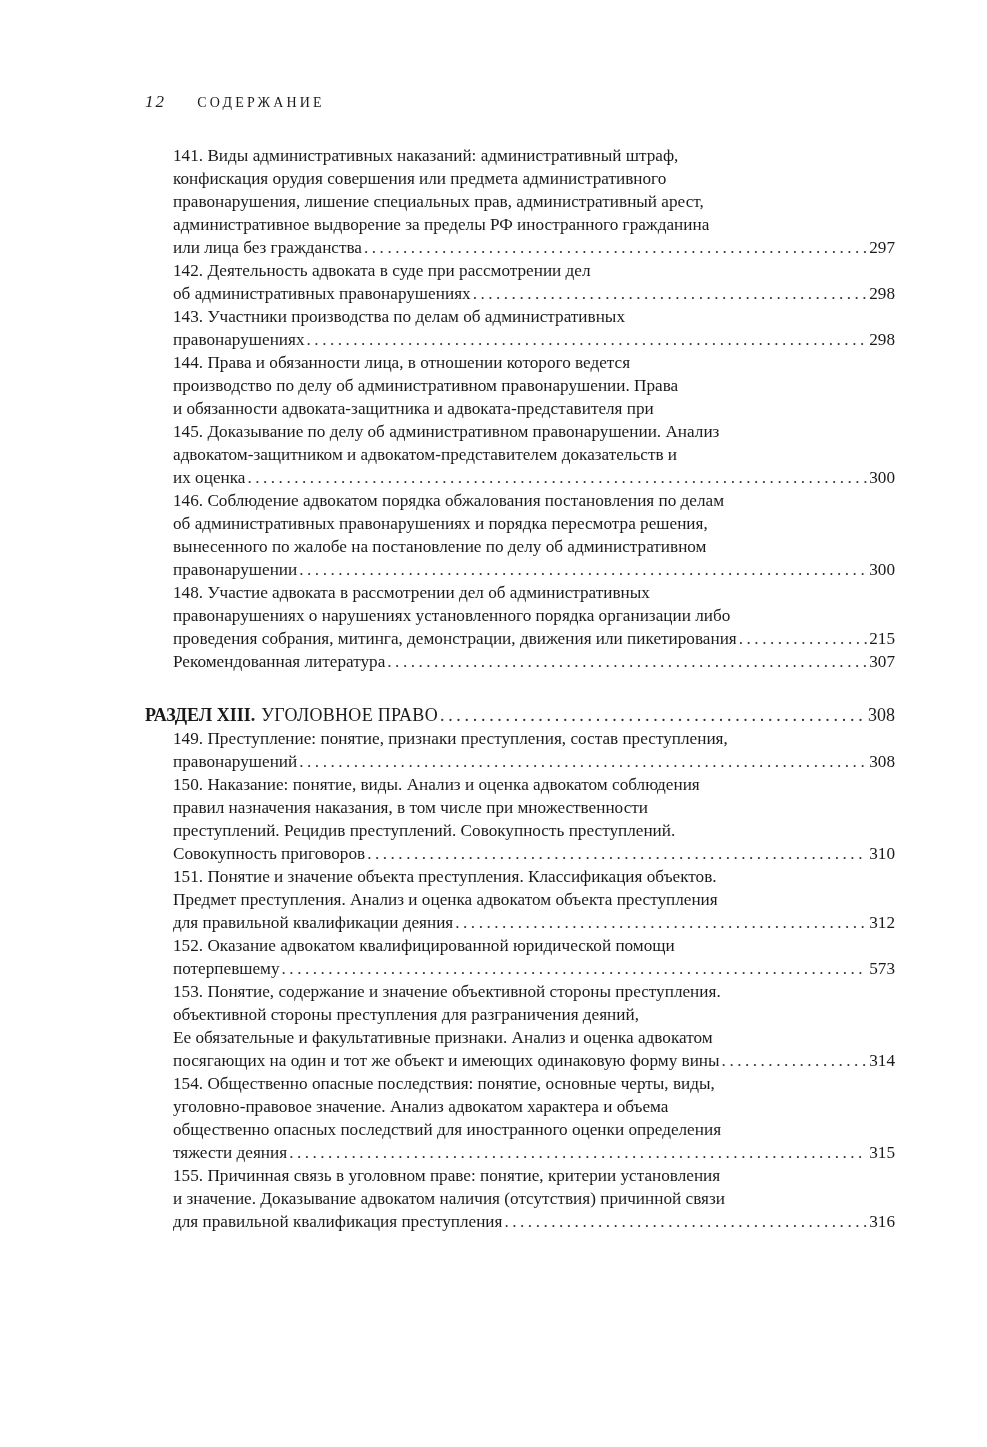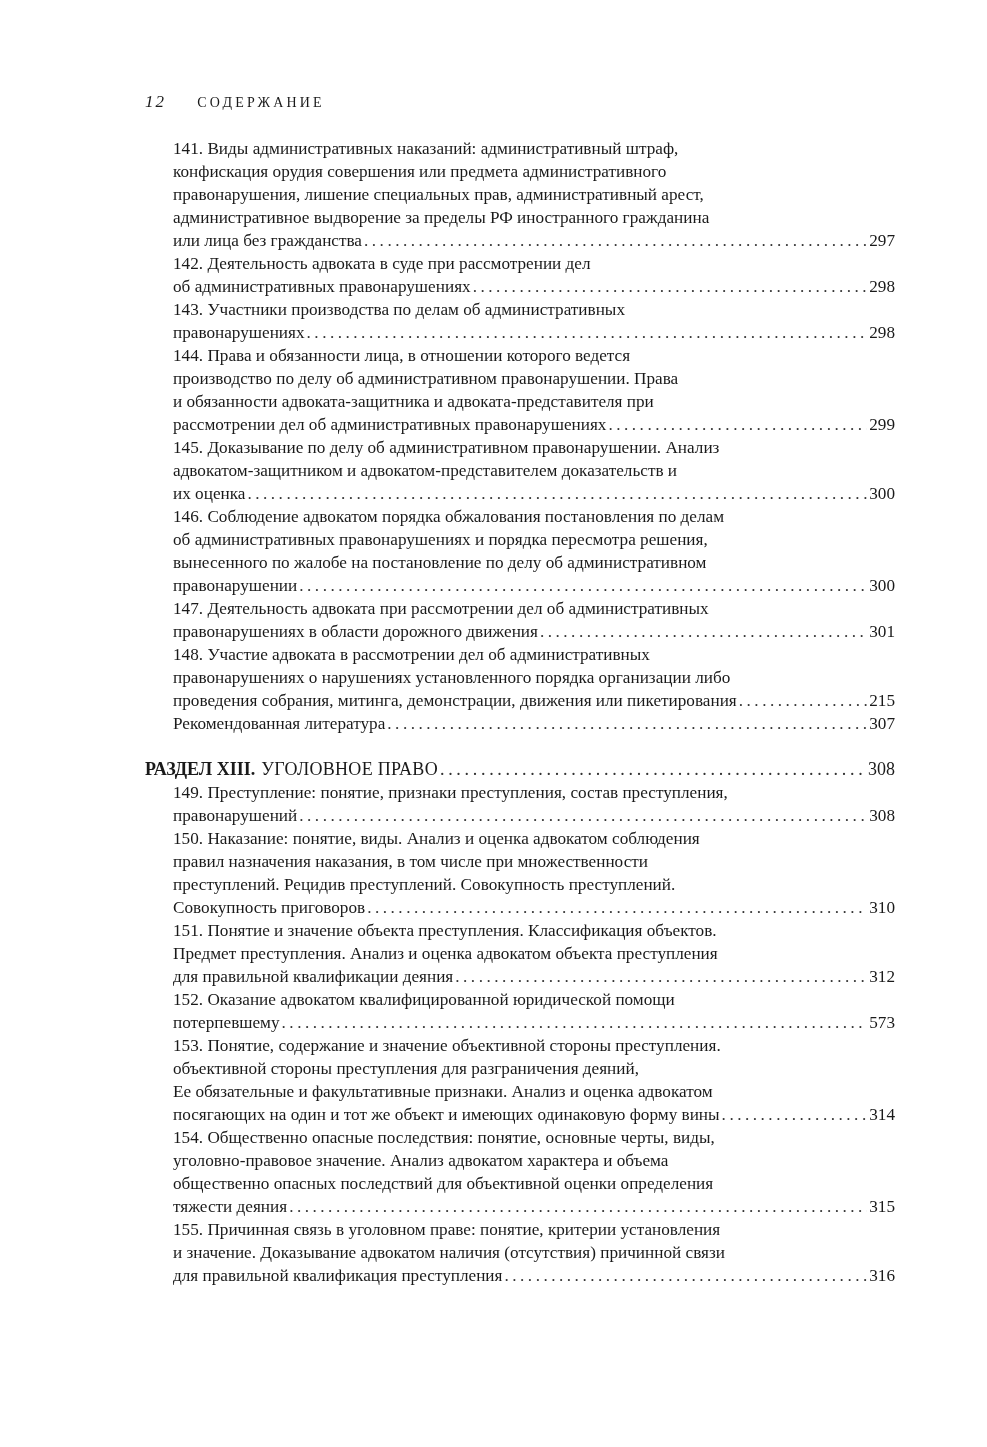--- a/index.html
+++ b/index.html
@@ -8,42 +8,42 @@
     font-family: "Liberation Serif", "DejaVu Serif", serif;
     color: #1a1a1a;
   }
   .running-head {
     position: absolute; left: 145px; top: 90px;
     font-size: 17px; line-height: 24px; white-space: nowrap;
   }
   .running-head .pnum { font-style: italic; letter-spacing: 2px; display: inline-block; width: 48px; }
   .running-head .title { letter-spacing: 3.2px; font-size: 14px; }
   .toc {
-    position: absolute; left: 173px; top: 137px; width: 722px;
+    position: absolute; left: 173px; top: 144px; width: 722px;
     font-size: 17.2px; line-height: 23px;
   }
   .entry { margin: 0; }
   .entry .line { display: block; white-space: nowrap; }
   .entry .last { display: flex; align-items: baseline; white-space: nowrap; }
   .entry .last .txt { flex: 0 0 auto; }
   .entry .last .dots {
     flex: 1 1 auto; overflow: hidden; white-space: nowrap;
     margin: 0 2px; letter-spacing: 3.9px; color: #333;
   }
   .entry .last .dots::before {
     content: ". . . . . . . . . . . . . . . . . . . . . . . . . . . . . . . . . . . . . . . . . . . . . . . . . . . . . . . . . . . . . . . . . . . . . . . . . . . . . . . . . . . . . . . . . . . . . . . . . . . . . . . . . . . . . . . . . . . . . . . . . . . . . . . . .";
     letter-spacing: -0.4px;
   }
   .entry .last .page { flex: 0 0 auto; text-align: right; }
   .section-gap { height: 23px; }
   .section {
     margin-left: -28px; display: flex; align-items: baseline; white-space: nowrap;
     font-size: 18px; line-height: 23px;
   }
-  .section .label { font-weight: bold; }
+  .section .label { font-weight: bold; margin-top: 8px; }
   .section .name { margin-left: 6px; letter-spacing: 0.3px; }
   .section .dots {
     flex: 1 1 auto; overflow: hidden; white-space: nowrap; margin: 0 2px; color: #333;
   }
   .section .dots::before {
     content: ". . . . . . . . . . . . . . . . . . . . . . . . . . . . . . . . . . . . . . . . . . . . . . . . . . . . . . . . . . . . . . . . . . . . . . . . . . . . . . . . . . . . . . . . . . . . . . . . . . . . .";
     letter-spacing: -0.4px;
   }
   .section .page { flex: 0 0 auto; }
 </style>
@@ -81,51 +81,38 @@
         <div class="last">
           <span class="txt">правонарушениях</span>
           <span class="dots"></span>
           <span class="page">298</span>
         </div>
       </div>
       <div class="entry">
         <span class="line">144. Права и обязанности лица, в отношении которого ведется</span>
         <span class="line">производство по делу об административном правонарушении. Права</span>
         <span class="line">и обязанности адвоката-защитника и адвоката-представителя при</span>
-        <div class="last">
-          <span class="txt">рассмотрении дел об административных правонарушениях</span>
-          <span class="dots"></span>
-          <span class="page">299</span>
-        </div>
       </div>
       <div class="entry">
         <span class="line">145. Доказывание по делу об административном правонарушении. Анализ</span>
         <span class="line">адвокатом-защитником и адвокатом-представителем доказательств и</span>
         <div class="last">
           <span class="txt">их оценка</span>
           <span class="dots"></span>
           <span class="page">300</span>
         </div>
       </div>
       <div class="entry">
         <span class="line">146. Соблюдение адвокатом порядка обжалования постановления по делам</span>
         <span class="line">об административных правонарушениях и порядка пересмотра решения,</span>
         <span class="line">вынесенного по жалобе на постановление по делу об административном</span>
         <div class="last">
           <span class="txt">правонарушении</span>
           <span class="dots"></span>
           <span class="page">300</span>
-        </div>
-      </div>
-      <div class="entry">
-        <span class="line">147. Деятельность адвоката при рассмотрении дел об административных</span>
-        <div class="last">
-          <span class="txt">правонарушениях в области дорожного движения</span>
-          <span class="dots"></span>
-          <span class="page">301</span>
         </div>
       </div>
       <div class="entry">
         <span class="line">148. Участие адвоката в рассмотрении дел об административных</span>
         <span class="line">правонарушениях о нарушениях установленного порядка организации либо</span>
         <div class="last">
           <span class="txt">проведения собрания, митинга, демонстрации, движения или пикетирования</span>
           <span class="dots"></span>
           <span class="page">215</span>
         </div>
@@ -187,21 +174,21 @@
         <span class="line">Ее обязательные и факультативные признаки. Анализ и оценка адвокатом</span>
         <div class="last">
           <span class="txt">посягающих на один и тот же объект и имеющих одинаковую форму вины</span>
           <span class="dots"></span>
           <span class="page">314</span>
         </div>
       </div>
       <div class="entry">
         <span class="line">154. Общественно опасные последствия: понятие, основные черты, виды,</span>
         <span class="line">уголовно-правовое значение. Анализ адвокатом характера и объема</span>
-        <span class="line">общественно опасных последствий для объективной оценки определения</span>
+        <span class="line">общественно опасных последствий для иностранного оценки определения</span>
         <div class="last">
           <span class="txt">тяжести деяния</span>
           <span class="dots"></span>
           <span class="page">315</span>
         </div>
       </div>
       <div class="entry">
         <span class="line">155. Причинная связь в уголовном праве: понятие, критерии установления</span>
         <span class="line">и значение. Доказывание адвокатом наличия (отсутствия) причинной связи</span>
         <div class="last">

